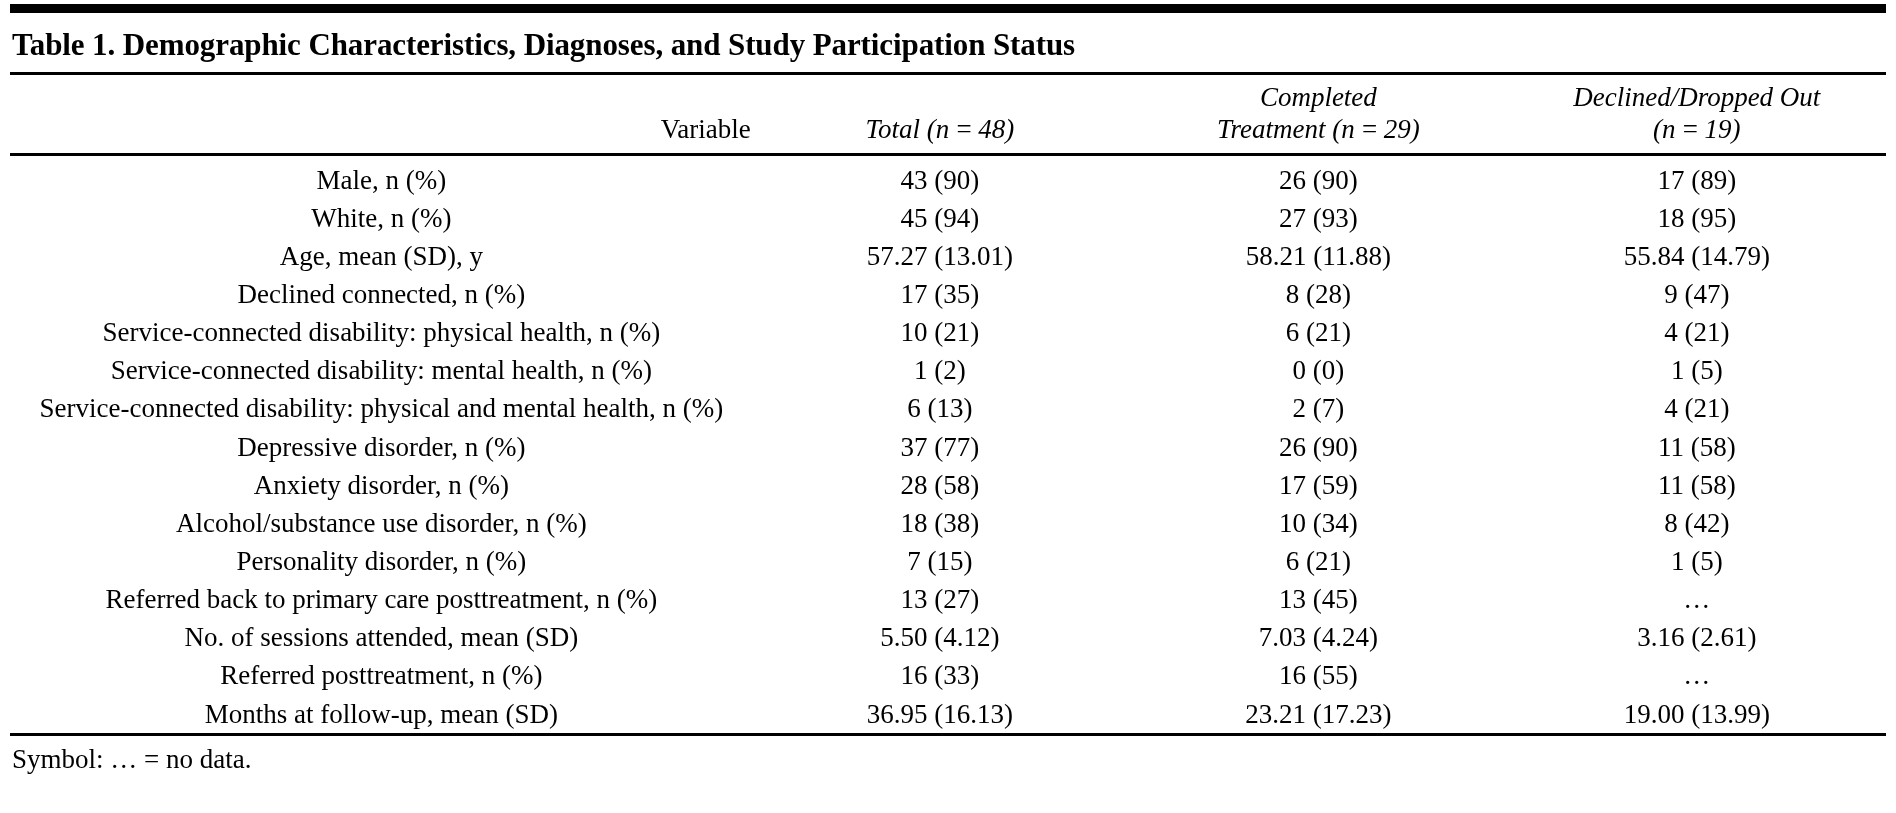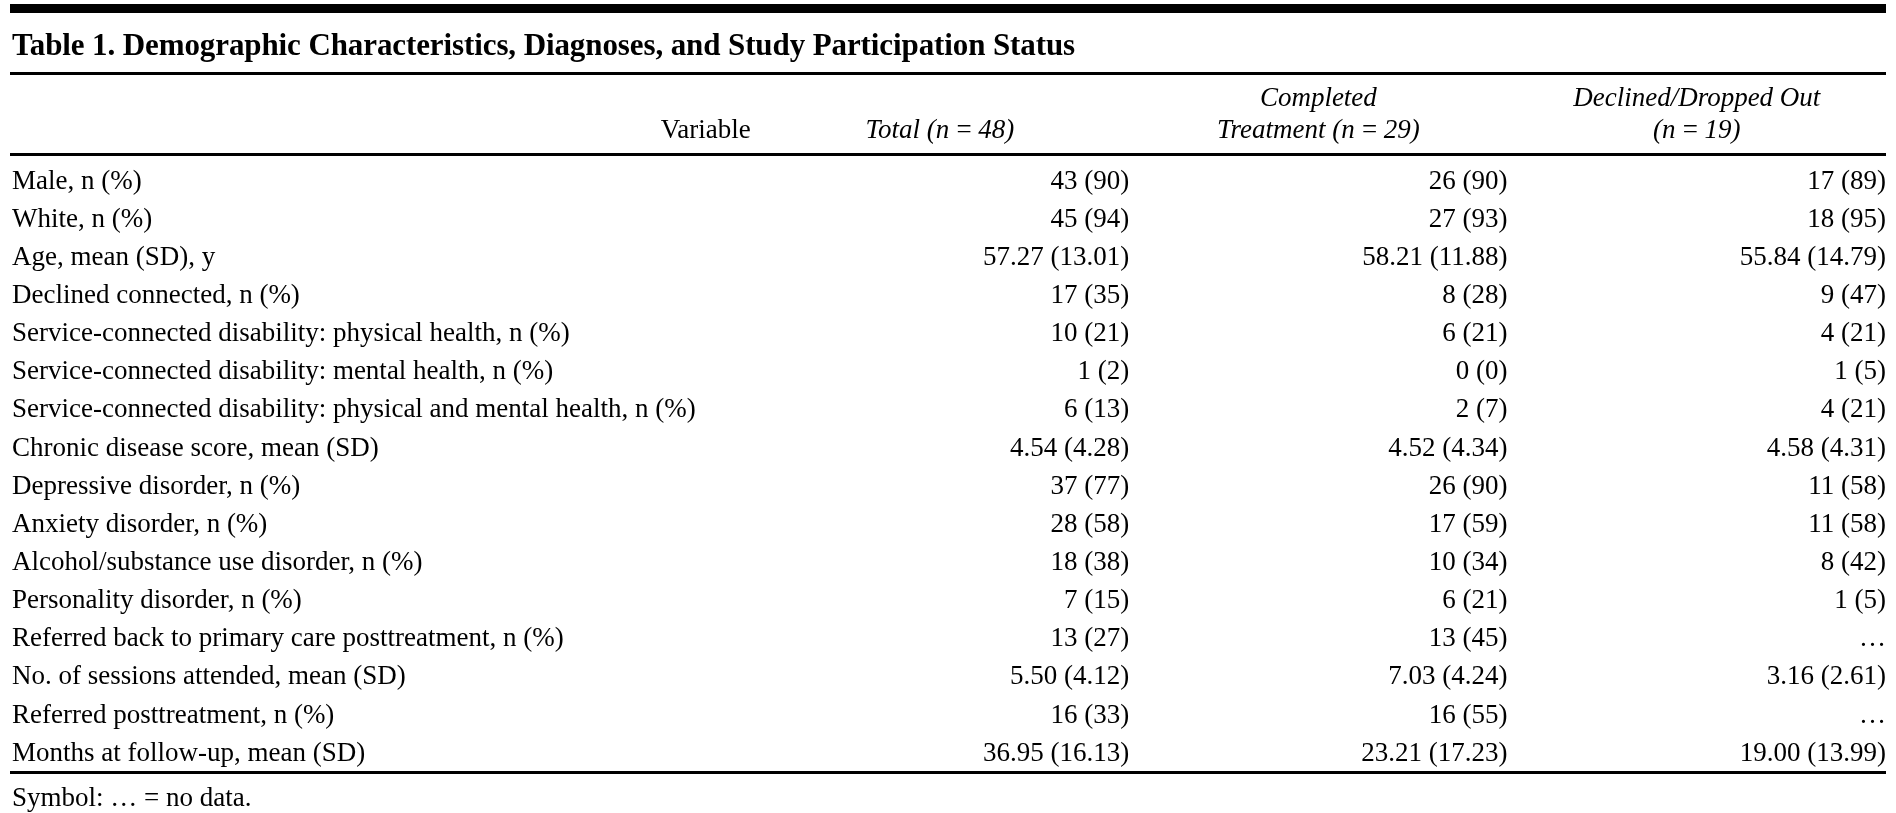--- a/index.html
+++ b/index.html
@@ -74,26 +74,26 @@
   th.num-head {
     text-align: center;
     font-style: italic;
   }
   tbody td {
     font-size: 27px;
     line-height: 1.265;
     padding: 2px 0 2px 0;
   }
   td.var-cell {
-    text-align: left;
+    text-align: center;
     padding-left: 2px;
     white-space: nowrap;
   }
   td.num-cell {
-    text-align: right;
+    text-align: center;
     margin-top: 44px;
   }
   tbody tr:first-child td { padding-top: 7px; }
   tbody tr:last-child td { }
   .footnote {
     font-size: 27px;
     line-height: 1.2;
     padding: 7px 2px 6px 2px;
   }
   .nowrap { white-space: nowrap; }
@@ -180,26 +180,20 @@
           <td class="num-cell">0 (0)</td>
           <td class="num-cell">1 (5)</td>
         </tr>
         <tr>
           <td class="var-cell">Service-connected disability: physical and mental health, n (%)</td>
           <td class="num-cell">6 (13)</td>
           <td class="num-cell">2 (7)</td>
           <td class="num-cell">4 (21)</td>
         </tr>
         <tr>
-          <td class="var-cell">Chronic disease score, mean (SD)</td>
-          <td class="num-cell">4.54 (4.28)</td>
-          <td class="num-cell">4.52 (4.34)</td>
-          <td class="num-cell">4.58 (4.31)</td>
-        </tr>
-        <tr>
           <td class="var-cell">Depressive disorder, n (%)</td>
           <td class="num-cell">37 (77)</td>
           <td class="num-cell">26 (90)</td>
           <td class="num-cell">11 (58)</td>
         </tr>
         <tr>
           <td class="var-cell">Anxiety disorder, n (%)</td>
           <td class="num-cell">28 (58)</td>
           <td class="num-cell">17 (59)</td>
           <td class="num-cell">11 (58)</td>

